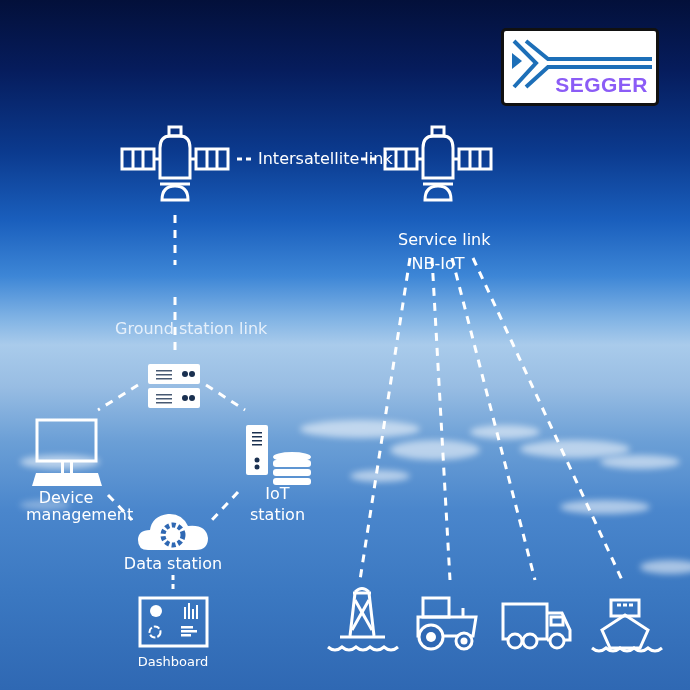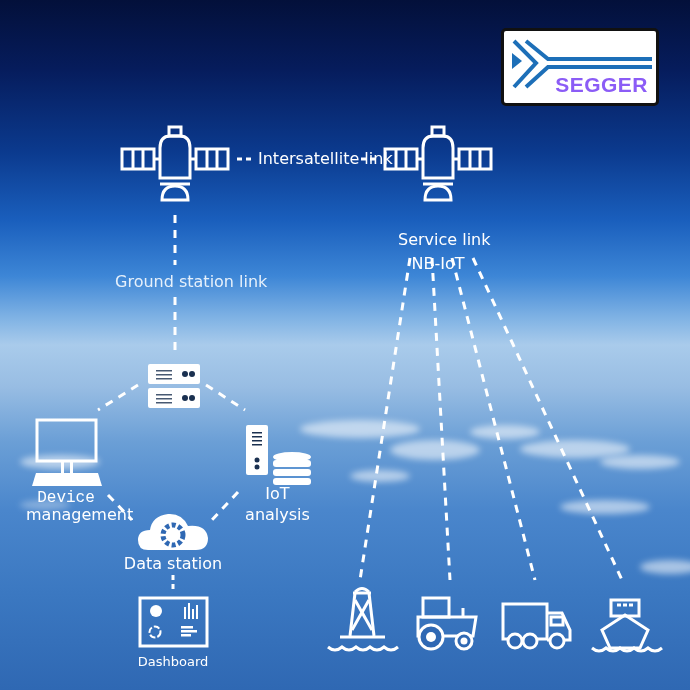--- a/index.html
+++ b/index.html
@@ -6,21 +6,21 @@
   body { width: 690px; height: 690px; overflow: hidden; font-family: "DejaVu Sans", sans-serif; }
   #stage {
     position: relative; width: 690px; height: 690px; overflow: hidden;
     background: linear-gradient(180deg,
       #03103a 0%, #061c5c 10%, #0b3a8e 22%, #1a5fbd 32%, #3d86d6 40%,
       #7fb2e4 46%, #a9cbeb 50%, #98bde3 56%, #6b9fd6 64%, #4a86cc 74%,
       #3b78c1 86%, #2f68b3 100%);
   }
   .cloud { position: absolute; border-radius: 50%; background: rgba(255,255,255,0.55); filter: blur(3px); }
   .lbl { position: absolute; color: #ffffff; font-size: 16px; text-align: center; line-height: 16px; white-space: nowrap; }
-  .lbl.soft { color: #e6f0fb; }
+  .lbl.soft { color: #e6f0fb; margin-top: 47px; }
   svg.overlay { position: absolute; left: 0; top: 0; }
   .logo {
     position: absolute; left: 501px; top: 28px; width: 158px; height: 78px;
     background: #ffffff; border: 3px solid #111; border-radius: 5px; box-sizing: border-box;
   }
   .logo-text {
     position: absolute; right: 8px; bottom: 6px; font-family: "Liberation Sans", sans-serif;
     font-weight: bold; font-size: 21px; color: #8b5cf6; letter-spacing: 0.5px;
   }
 </style>
@@ -204,19 +204,19 @@
       <path d="M625,615 L648,630 L640,648 L610,648 L602,630 Z"></path>
       <path d="M592,648 q7,6 14,0 q7,6 14,0 q7,6 14,0 q7,6 14,0 q7,6 14,0"></path>
     </g>
   </svg>
 
   <div class="lbl" style="left:258px;top:151px;">Intersatellite link</div>
   <div class="lbl soft" style="left:115px;top:274px;width:120px;">Ground station link</div>
   <div class="lbl" style="left:398px;top:215px;width:80px;margin-top:41px;">NB-IoT</div>
   <div class="lbl" style="left:398px;top:232px;width:80px;text-align:center;">Service link</div>
 
-  <div class="lbl" style="left:26px;top:490px;width:80px;font-family:Liberation Mono, monospace;">Device</div>
+  <div class="lbl" style="left:26px;top:490px;width:80px;">Device</div>
   <div class="lbl" style="left:26px;top:507px;width:80px;">management</div>
   <div class="lbl" style="left:240px;top:486px;width:75px;">IoT</div>
-  <div class="lbl" style="left:240px;top:507px;width:75px;">analysis</div>
+  <div class="lbl" style="left:240px;top:507px;width:75px;">station</div>
   <div class="lbl" style="left:123px;top:556px;width:100px;">Data station</div>
   <div class="lbl" style="left:123px;top:654px;width:100px;font-size:13px;">Dashboard</div>
 </div>
 
 </body></html>

